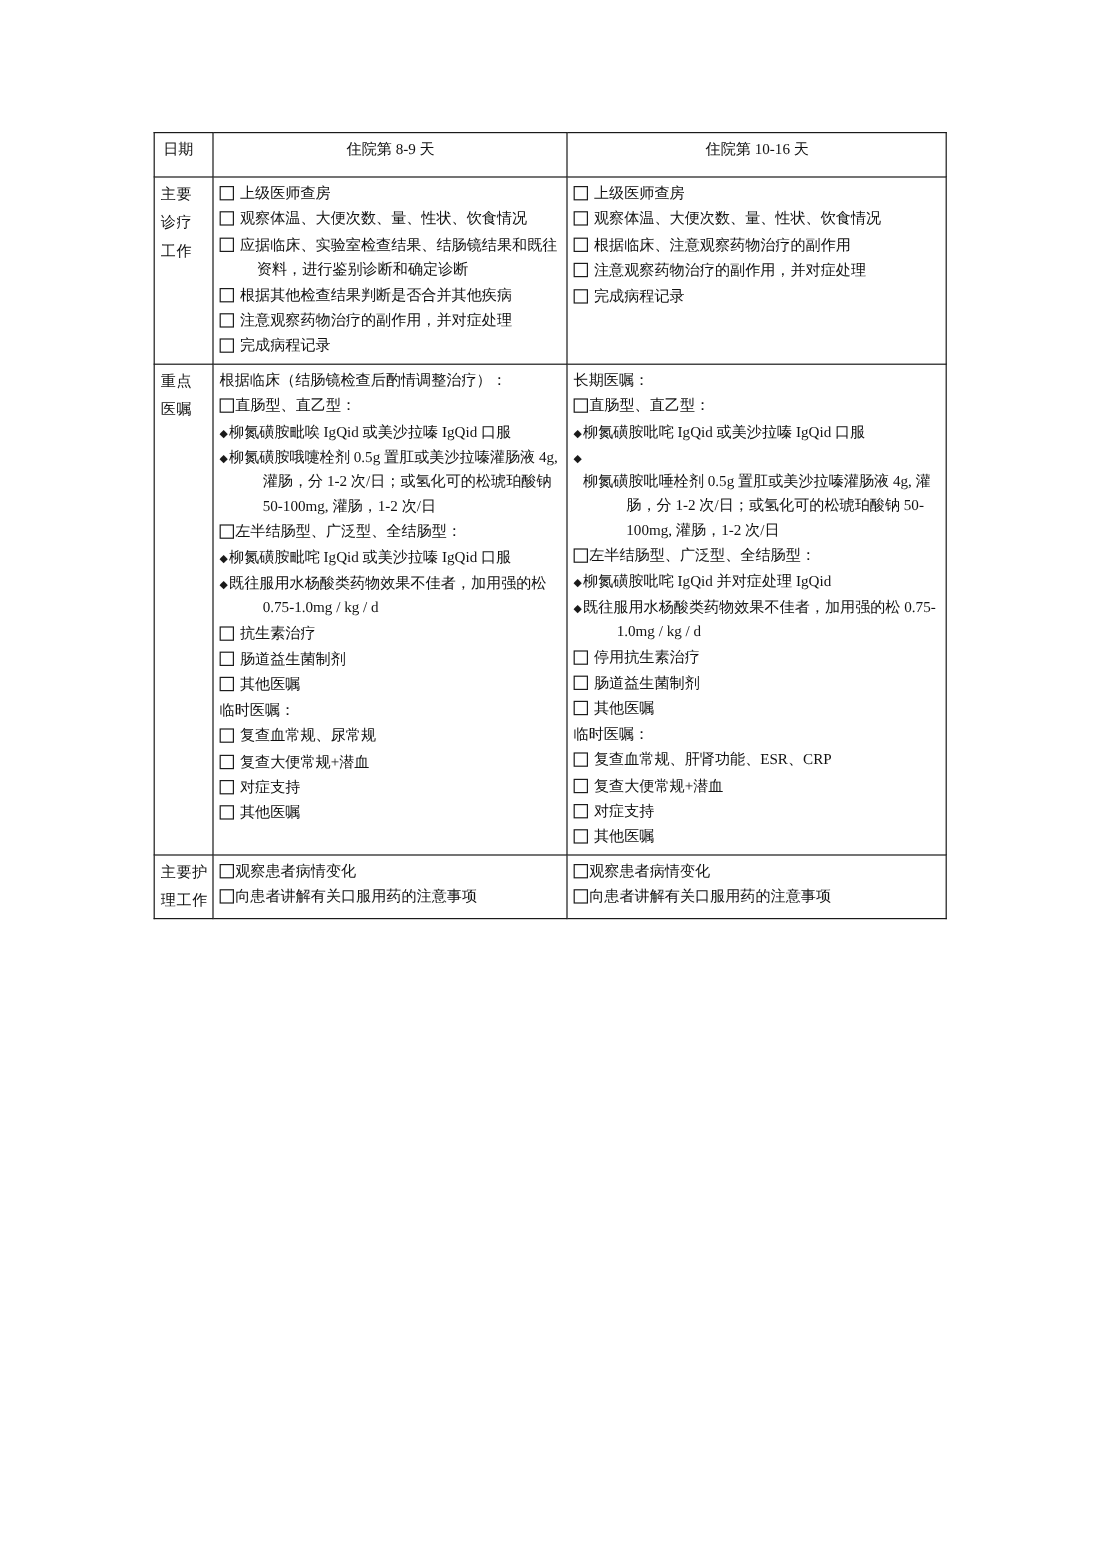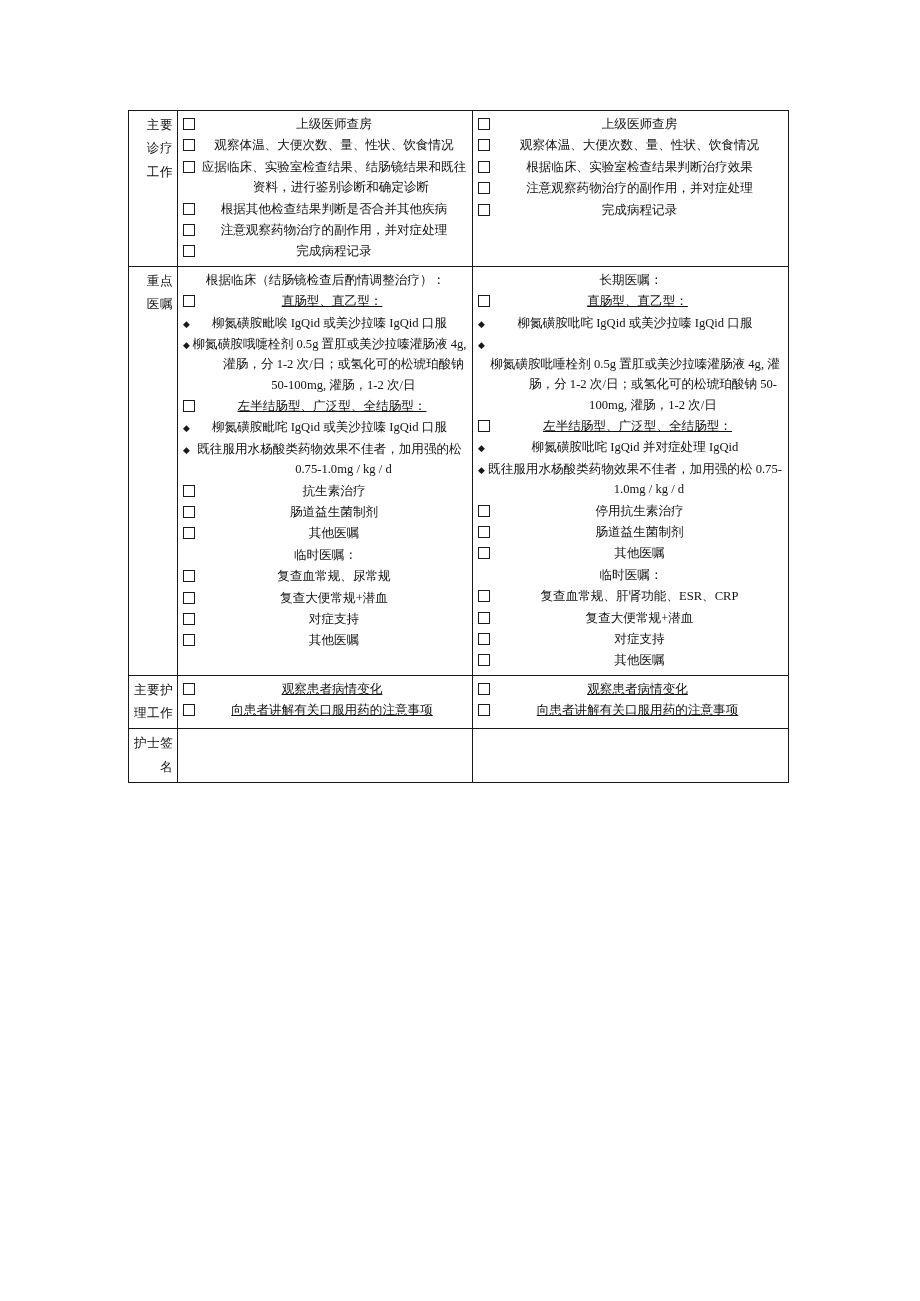--- a/index.html
+++ b/index.html
@@ -37,21 +37,21 @@
     border: 1px solid #1a1a1a;
     vertical-align: top;
     padding: 3px 4px 3px 5px;
   }
   
   col.c-label { width: 49px; }
   col.c-left  { width: 295px; }
   col.c-right { width: 316px; }
 
   td.rowlabel {
-    text-align: right;
+    text-align: left;
     vertical-align: middle;
     padding: 4px 2px;
     line-height: 1.85;
     letter-spacing: 0.5px;
     margin-top: 32px;
   }
   td.rowlabel .lbl-line { display: block; white-space: nowrap; }
   td.rowlabel.bold-first .lbl-line:first-child { font-weight: bold; }
 
   td.headcell {
@@ -63,21 +63,20 @@
   td.headcell.left-head {
     text-align: left;
     padding-left: 7px;
   }
 
   
   ul.items {
     list-style: none;
     margin: 0;
     padding: 0;
-    text-align: center;
   }
   ul.items li {
     margin: 0 0 1px 0;
     padding: 0;
   }
   li.chk {
     display: flex;
     align-items: flex-start;
     gap: 5px;
   }
@@ -121,21 +120,20 @@
   }
   li.diamond .txt.ind-wide {
     padding-left: 36px;
     text-indent: -36px;
     margin-top: 20px;
   }
   li.boxline {
     display: flex;
     align-items: flex-start;
     gap: 1px;
-    text-decoration: underline;
   }
   li.boxline .box {
     flex: 0 0 auto;
     display: inline-block;
     width: 10px;
     height: 10px;
     border: 1px solid #1c1c1c;
     margin-top: 4px;
     background: #fff;
   }
@@ -148,20 +146,25 @@
 
 <div id="page">
   <table class="pathway">
     <colgroup>
       <col class="c-label">
       <col class="c-left">
       <col class="c-right">
     </colgroup>
     <tbody id="table-body">
         <tr>
+          <td class="headcell left-head">日期</td>
+          <td class="headcell">住院第 8-9 天</td>
+          <td class="headcell">住院第 10-16 天</td>
+        </tr>
+        <tr>
           <td class="rowlabel">
             <span class="lbl-line">主要</span>
             <span class="lbl-line">诊疗</span>
             <span class="lbl-line">工作</span>
           </td>
           <td>
             <ul class="items">
               <li class="chk">
                 <span class="box"></span>
                 <span class="txt">上级医师查房</span>
@@ -193,21 +196,21 @@
               <li class="chk">
                 <span class="box"></span>
                 <span class="txt">上级医师查房</span>
               </li>
               <li class="chk">
                 <span class="box"></span>
                 <span class="txt">观察体温、大便次数、量、性状、饮食情况</span>
               </li>
               <li class="chk">
                 <span class="box"></span>
-                <span class="txt">根据临床、实验室检查结果判断治疗效果</span>
+                <span class="txt">根据临床、注意观察药物治疗的副作用</span>
               </li>
               <li class="chk">
                 <span class="box"></span>
                 <span class="txt">注意观察药物治疗的副作用，并对症处理</span>
               </li>
               <li class="chk">
                 <span class="box"></span>
                 <span class="txt">完成病程记录</span>
               </li>
             </ul>
@@ -358,27 +361,15 @@
                 <span class="box"></span>
                 <span class="txt">观察患者病情变化</span>
               </li>
               <li class="boxline">
                 <span class="box"></span>
                 <span class="txt">向患者讲解有关口服用药的注意事项</span>
               </li>
             </ul>
           </td>
         </tr>
-        <tr>
-          <td class="rowlabel">
-            <span class="lbl-line">护士签</span>
-            <span class="lbl-line">名</span>
-          </td>
-          <td class="sign-cell">
-            <ul class="items cell-body"></ul>
-          </td>
-          <td class="sign-cell">
-            <ul class="items cell-body"></ul>
-          </td>
-        </tr>
       </tbody>
   </table>
 </div>
 
 </body></html>

